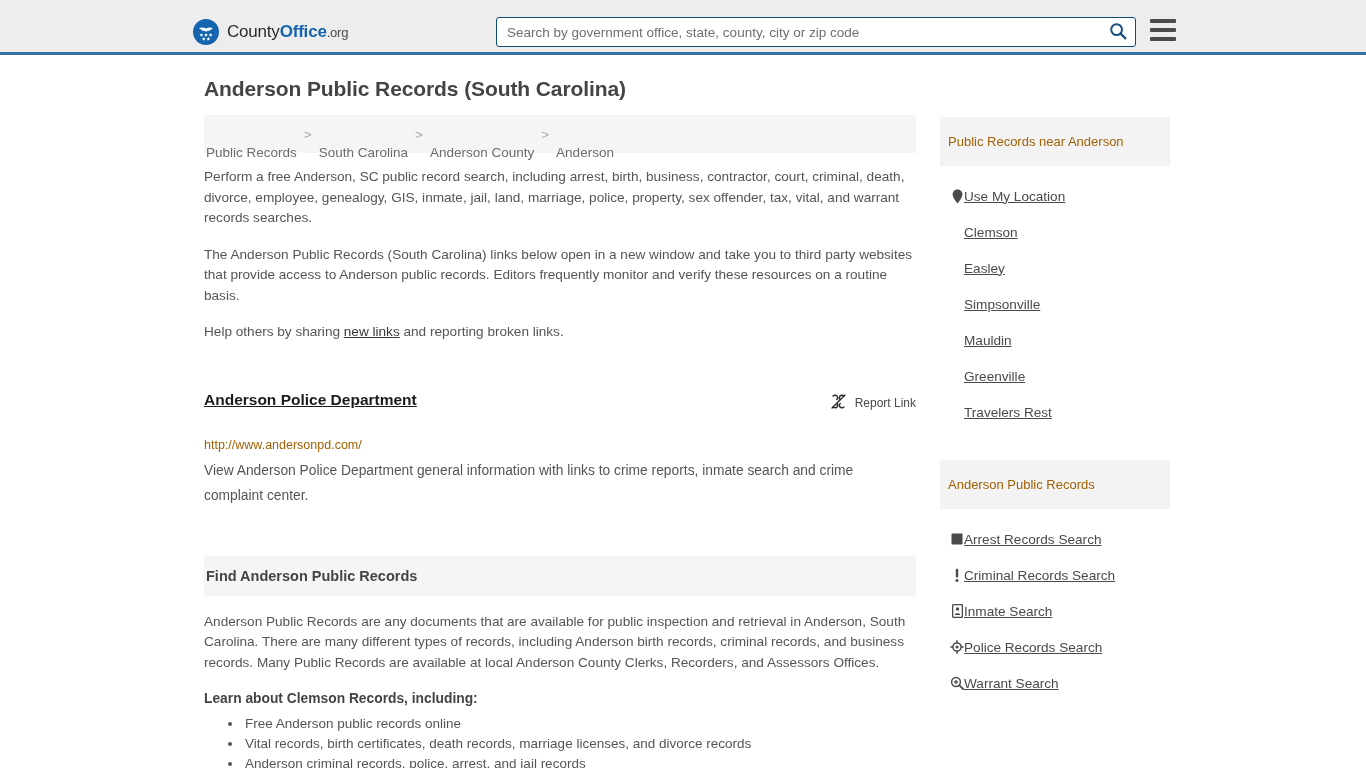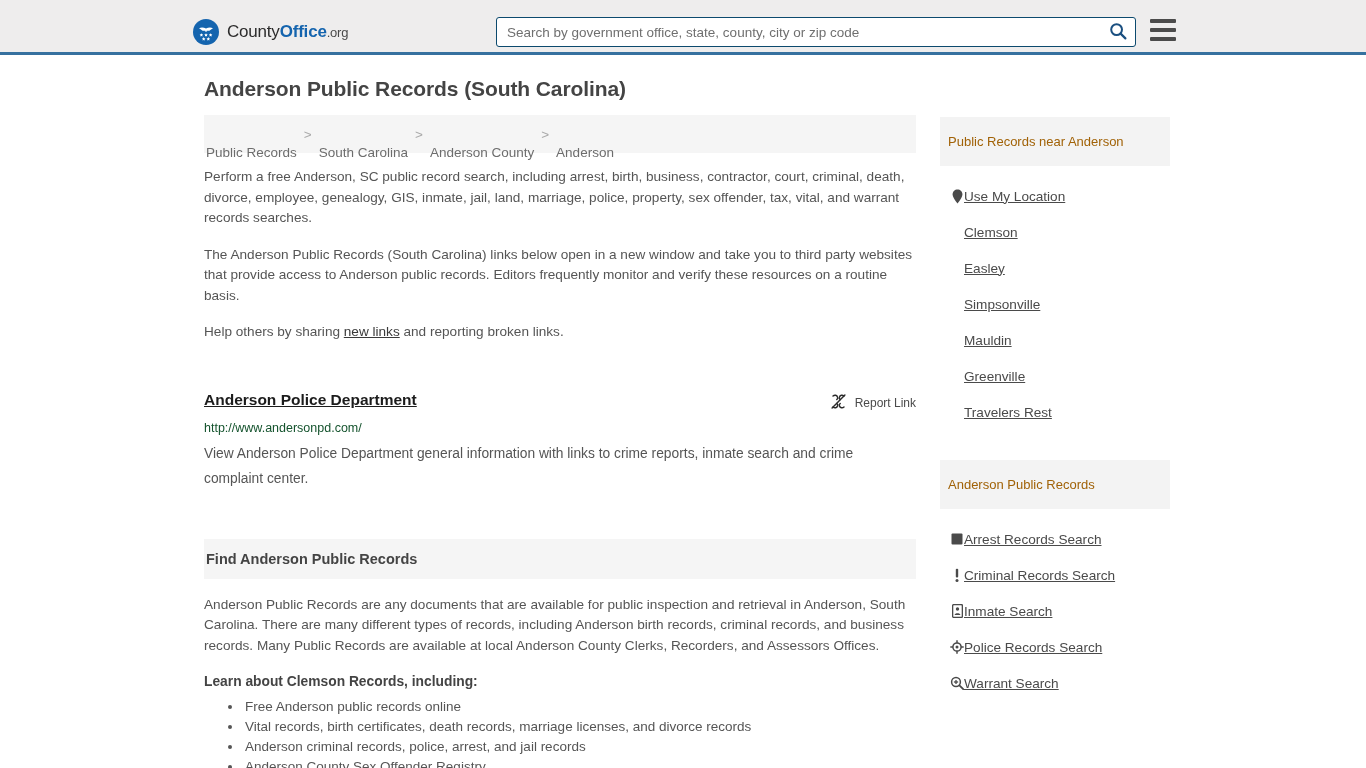--- a/index.html
+++ b/index.html
@@ -176,23 +176,23 @@
     align-items: center;
     gap: 8px;
     font-size: 12px;
     color: #4a4a4a;
     text-decoration: none;
     white-space: nowrap;
     margin-top: 2px;
   }
   .result-url {
     display: block;
-    margin-top: 8px;
+    margin-top: 25px;
     font-size: 12.5px;
-    color: #14532d;
+    color: #a16207;
     text-decoration: none;
   }
   .result-desc {
     margin: 6px 0 0 0;
     font-size: 13.8px;
     line-height: 25px;
     color: #555555;
   }
 
   

